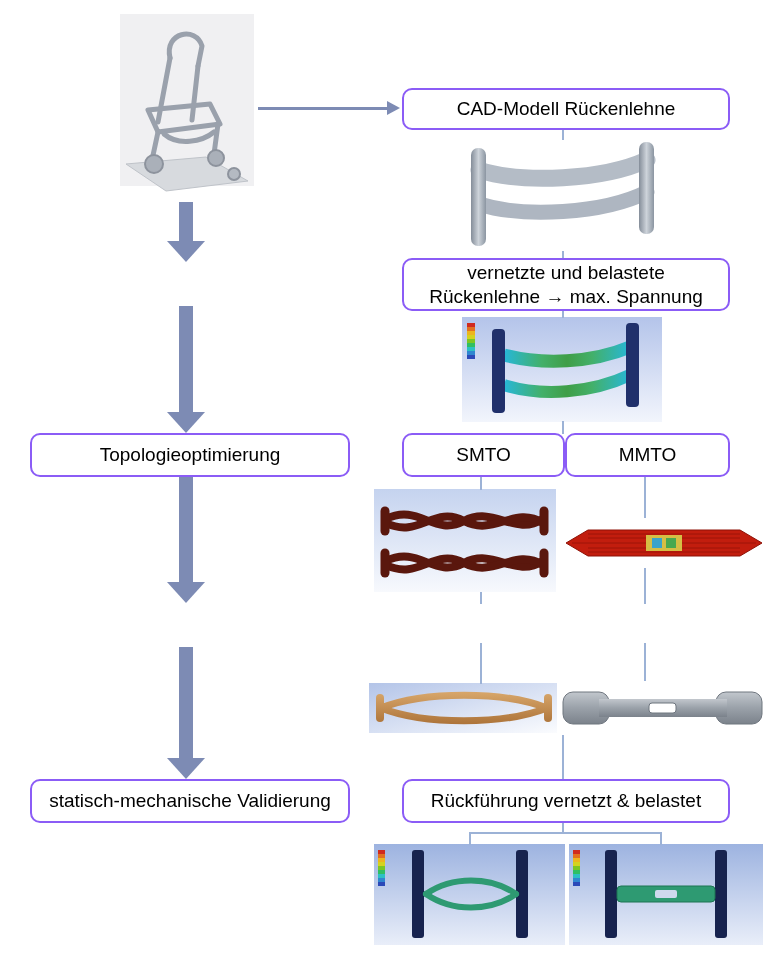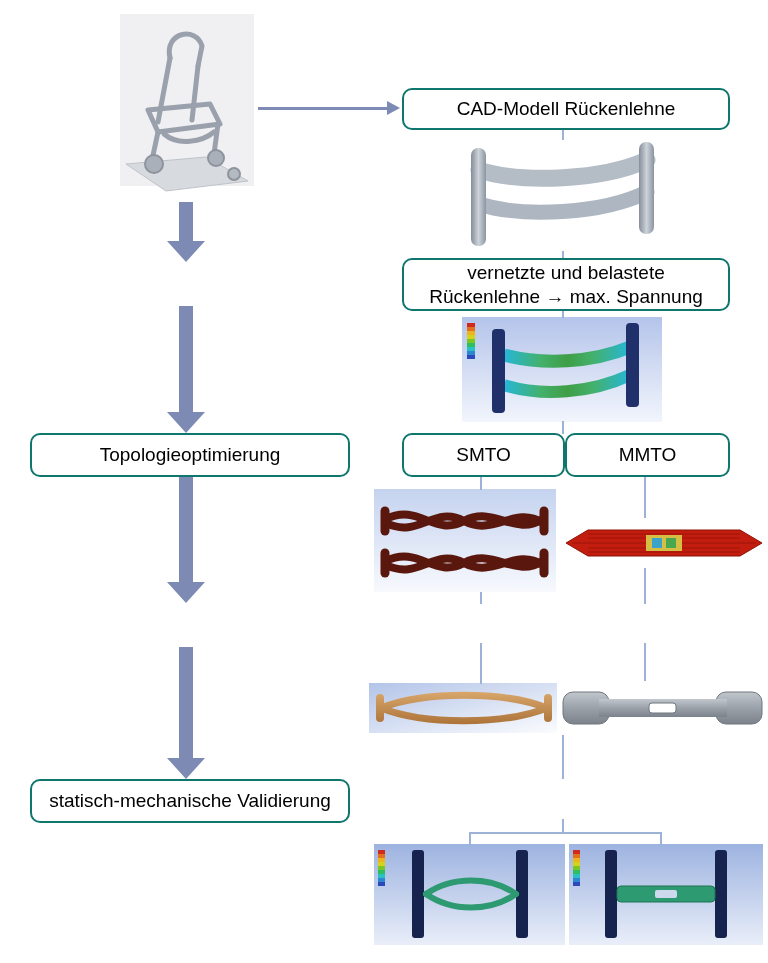--- a/index.html
+++ b/index.html
@@ -1,20 +1,20 @@
 <!DOCTYPE html>
 <html><head>
 <meta charset="utf-8">
 <style>
   html,body{margin:0;padding:0;}
   body{font-family:"Liberation Sans",sans-serif;background:#ffffff;}
   .canvas{position:relative;width:768px;height:963px;background:#ffffff;overflow:hidden;}
 
   .fbox{
-    position:absolute;border:2px solid #0f766e;border-radius:10px;background:#ffffff;
+    position:absolute;border:2px solid #8b5cf6;border-radius:10px;background:#ffffff;
     display:flex;flex-direction:column;align-items:center;justify-content:center;
     font-size:19px;color:#000000;text-align:center;line-height:1.22;
   }
   .fbox span{display:block;}
 
   .conn{position:absolute;background:#9cb2d6;}
   .conn.v{width:2px;}
   .conn.h{height:2px;}
 
   .big-arrow{position:absolute;width:38px;display:flex;flex-direction:column;align-items:center;}
@@ -287,20 +287,23 @@
 
   <div class="fbox" style="left:402px;top:258px;width:324px;height:49px;">
     <span>vernetzte und belastete</span>
     <span>Rückenlehne → max. Spannung</span>
   </div>
   <div class="fbox" style="left:565px;top:433px;width:161px;height:40px;">
     <span>MMTO</span>
   </div>
 
 
+  <div class="fbox" style="left:402px;top:779px;width:324px;height:40px;">
+    <span>Rückführung vernetzt &amp; belastet</span>
+  </div>
 
   <div class="fbox" style="left:30px;top:433px;width:316px;height:40px;">
     <span>Topologieoptimierung</span>
   </div>
   <div class="fbox" style="left:30px;top:779px;width:316px;height:40px;">
     <span>statisch-mechanische Validierung</span>
   </div>
 
 </div>
 

